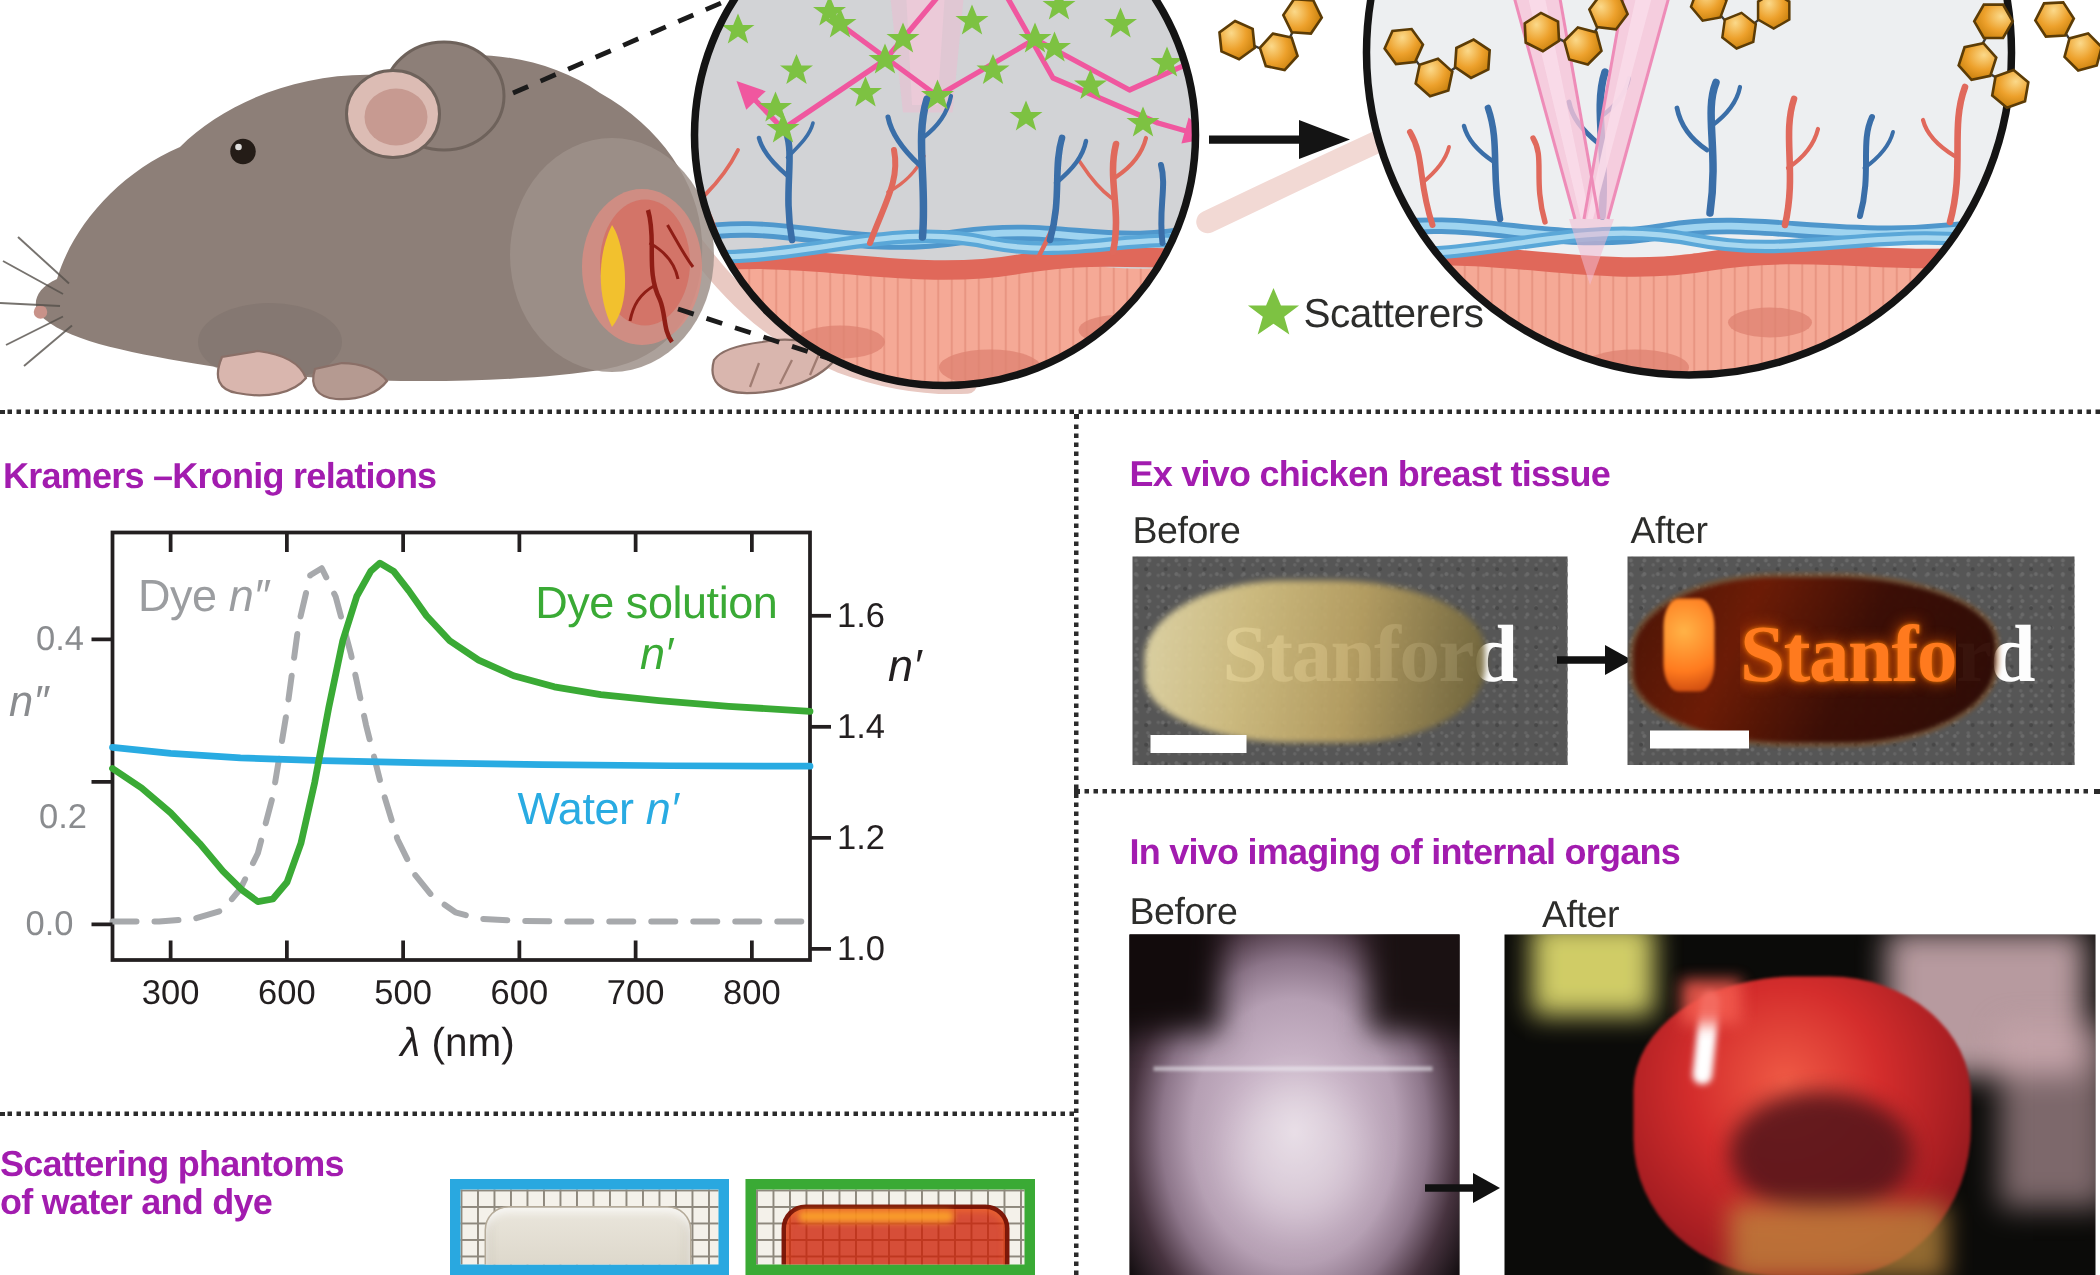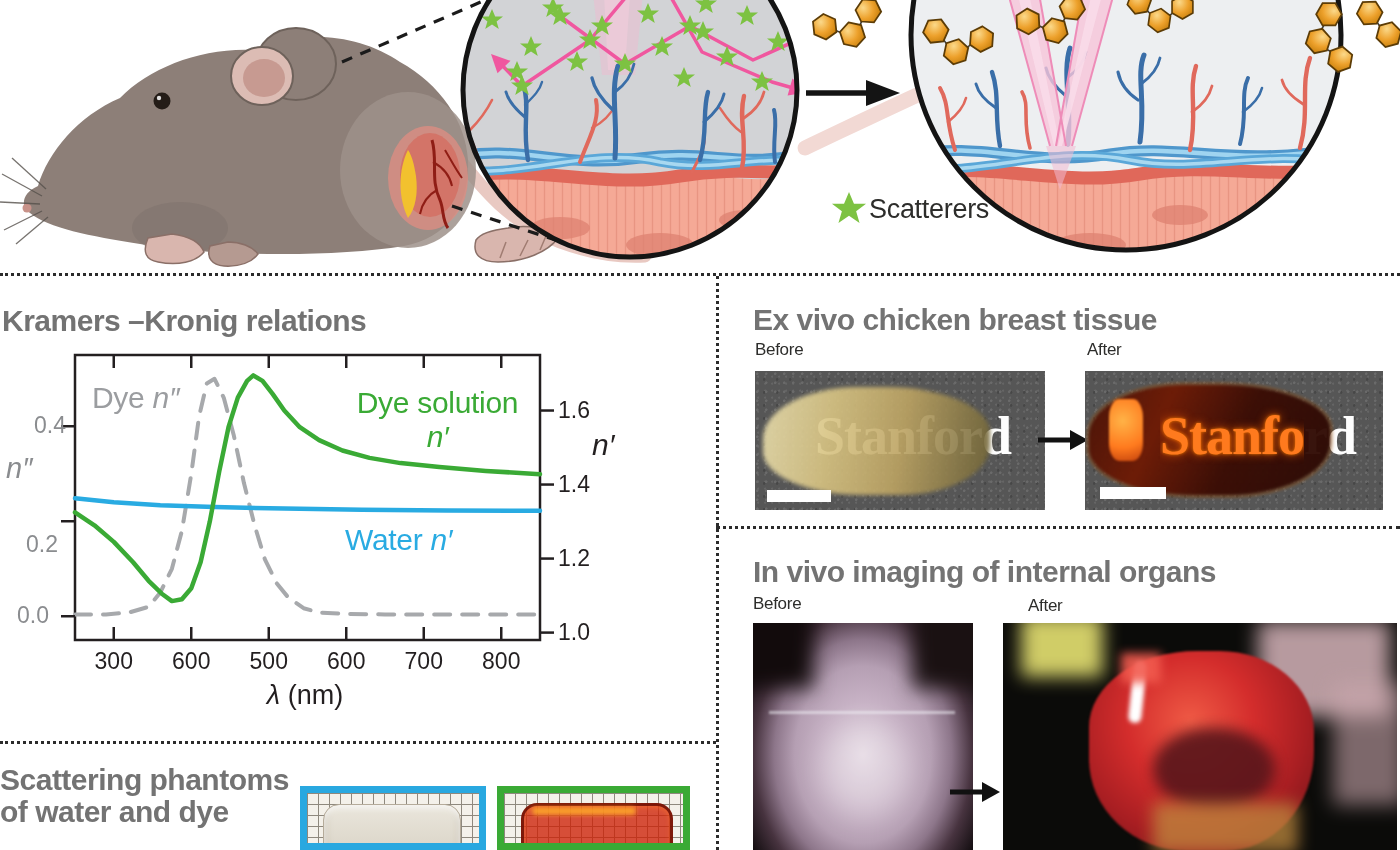--- a/index.html
+++ b/index.html
@@ -1,20 +1,20 @@
 <!DOCTYPE html>
 <html><head>
 <meta charset="utf-8">
 <style>
   html,body{margin:0;padding:0;background:#fff;}
   #stage{position:relative;width:1400px;height:850px;background:#fff;overflow:hidden;
          font-family:"Liberation Sans",sans-serif;color:#231f20;}
   .abs{position:absolute;}
-  .panel-title{font-weight:bold;font-size:30px;letter-spacing:-0.5px;color:#737373;line-height:1.05;}
-  .ba-label{font-size:17px;color:#2d2d2b;letter-spacing:-0.3px;}
+  .panel-title{font-weight:bold;font-size:24px;letter-spacing:-0.5px;color:#a21caf;line-height:1.05;}
+  .ba-label{font-size:25px;color:#2d2d2b;letter-spacing:-0.3px;}
   .dotted-h{border-top:3px dotted #2b2b2b;height:0;}
   .dotted-v{border-left:3px dotted #2b2b2b;width:0;}
   .tick{position:absolute;font-size:23px;line-height:1;color:#231f20;pointer-events:none;}
   .tick.gray{color:#8a8c8f;}
   .axis-label{position:absolute;font-size:28px;font-style:italic;}
   .legend{position:absolute;font-size:30px;letter-spacing:-0.3px;}
   .it{font-style:italic;}
   
   .photo{position:absolute;overflow:hidden;}
   .speckle{background-color:#565656;
@@ -286,21 +286,21 @@
 
   <div id="chart-ticks" class="abs" style="left:0;top:0;width:700px;height:850px;pointer-events:none">
       <div class="tick dark" style="left: 83.75px; top: 650px; width: 60px; text-align: center;">300</div>
       <div class="tick dark" style="left: 161.25px; top: 650px; width: 60px; text-align: center;">600</div>
       <div class="tick dark" style="left: 238.75px; top: 650px; width: 60px; text-align: center;">500</div>
       <div class="tick dark" style="left: 316.25px; top: 650px; width: 60px; text-align: center;">600</div>
       <div class="tick dark" style="left: 393.75px; top: 650px; width: 60px; text-align: center;">700</div>
       <div class="tick dark" style="left: 471.25px; top: 650px; width: 60px; text-align: center;">800</div>
       <div class="tick gray" style="left: 2px; top: 604.25px; width: 47px; text-align: right;">0.0</div>
       <div class="tick gray" style="left: 11px; top: 509.25px; width: 47px; text-align: right; margin-top: 24px;">0.2</div>
-      <div class="tick gray" style="left: 19px; top: 414.25px; width: 47px; text-align: right;">0.4</div>
+      <div class="tick gray" style="left: 9px; top: 414.25px; width: 47px; text-align: right;">0.4</div>
       <div class="tick dark" style="left: 558px; top: 620.597px;">1.0</div>
       <div class="tick dark" style="left: 558px; top: 546.571px;">1.2</div>
       <div class="tick dark" style="left: 558px; top: 472.545px;">1.4</div>
       <div class="tick dark" style="left: 558px; top: 398.519px;">1.6</div>
     </div>
 
   <div class="axis-label" style="left:6px;top:452px;color:#8a8c8f;font-size:29px">n″</div>
   <div class="axis-label" style="left:592px;top:428px;color:#231f20;font-size:30px">n′</div>
   <div class="abs" style="left:185px;top:680px;width:240px;text-align:center;font-size:27px">
     <span class="it">λ</span>

